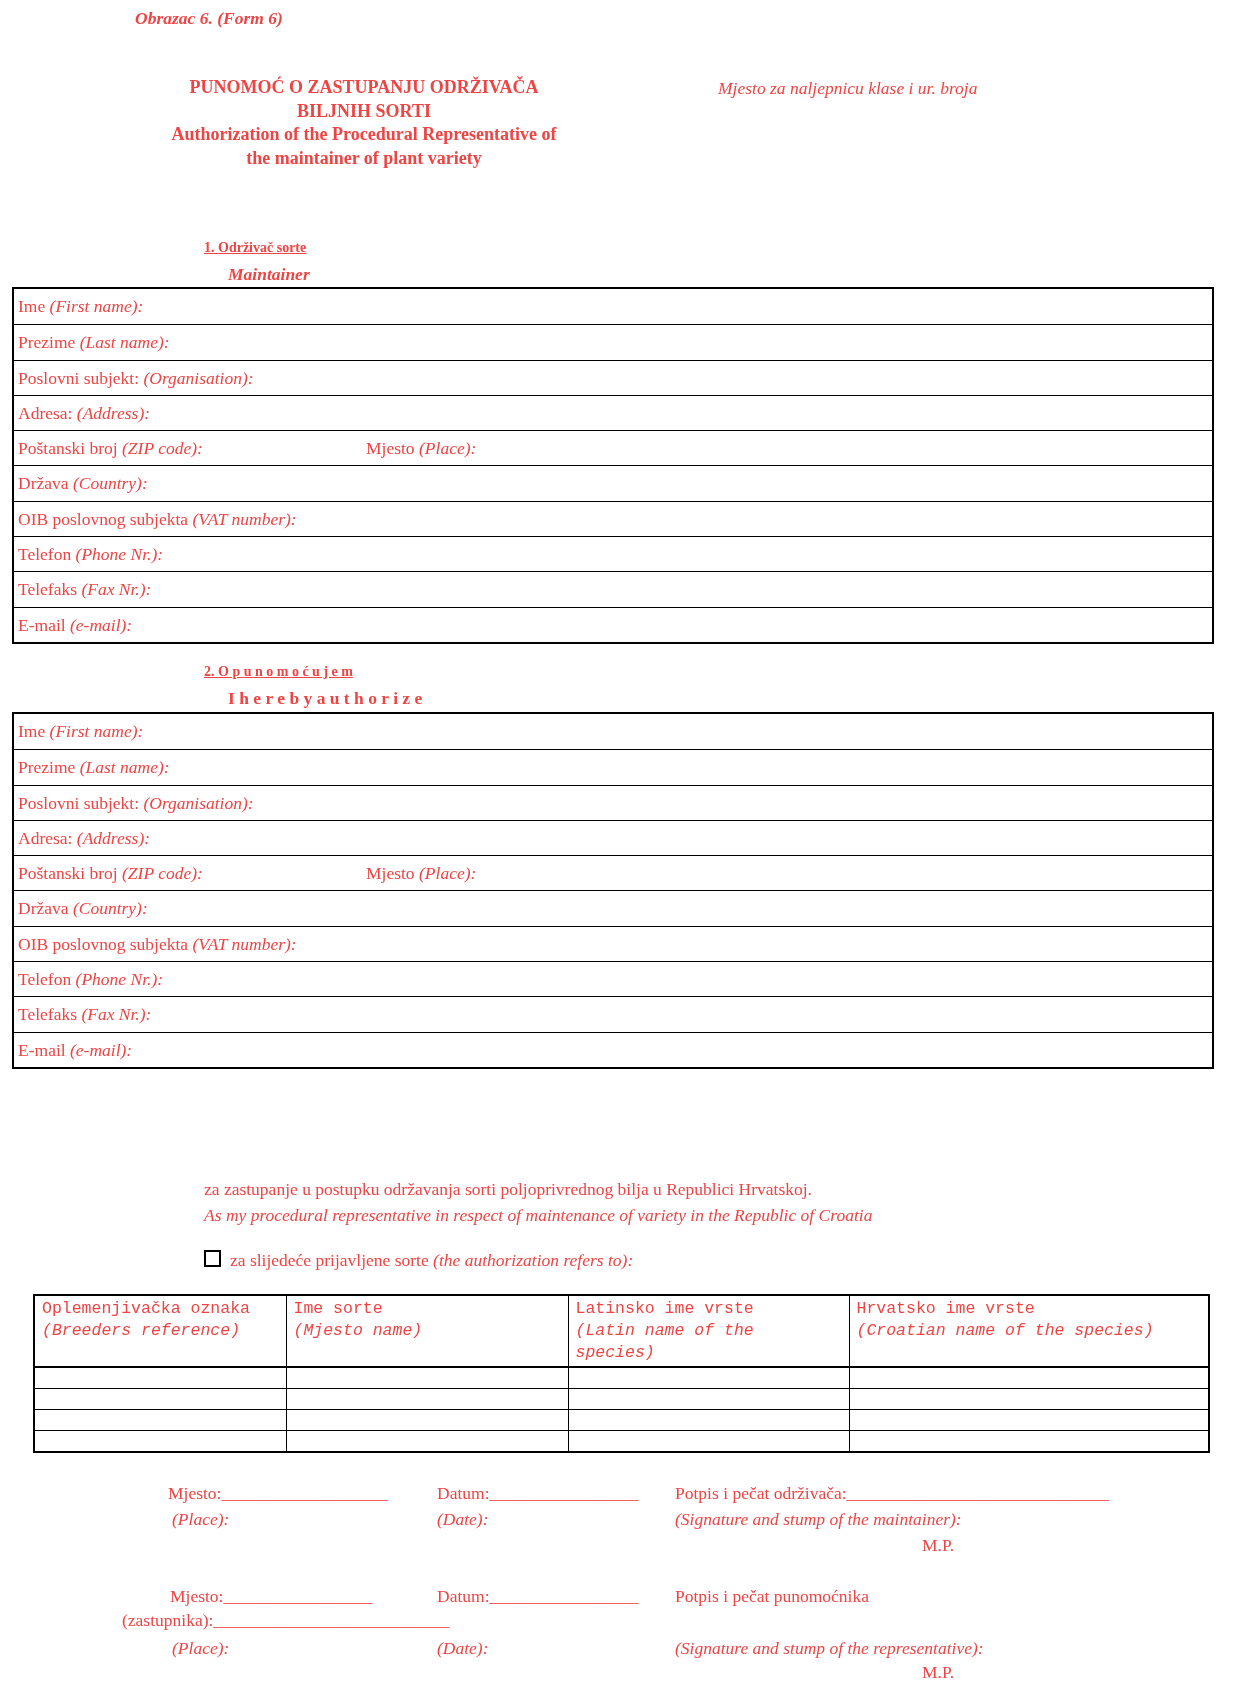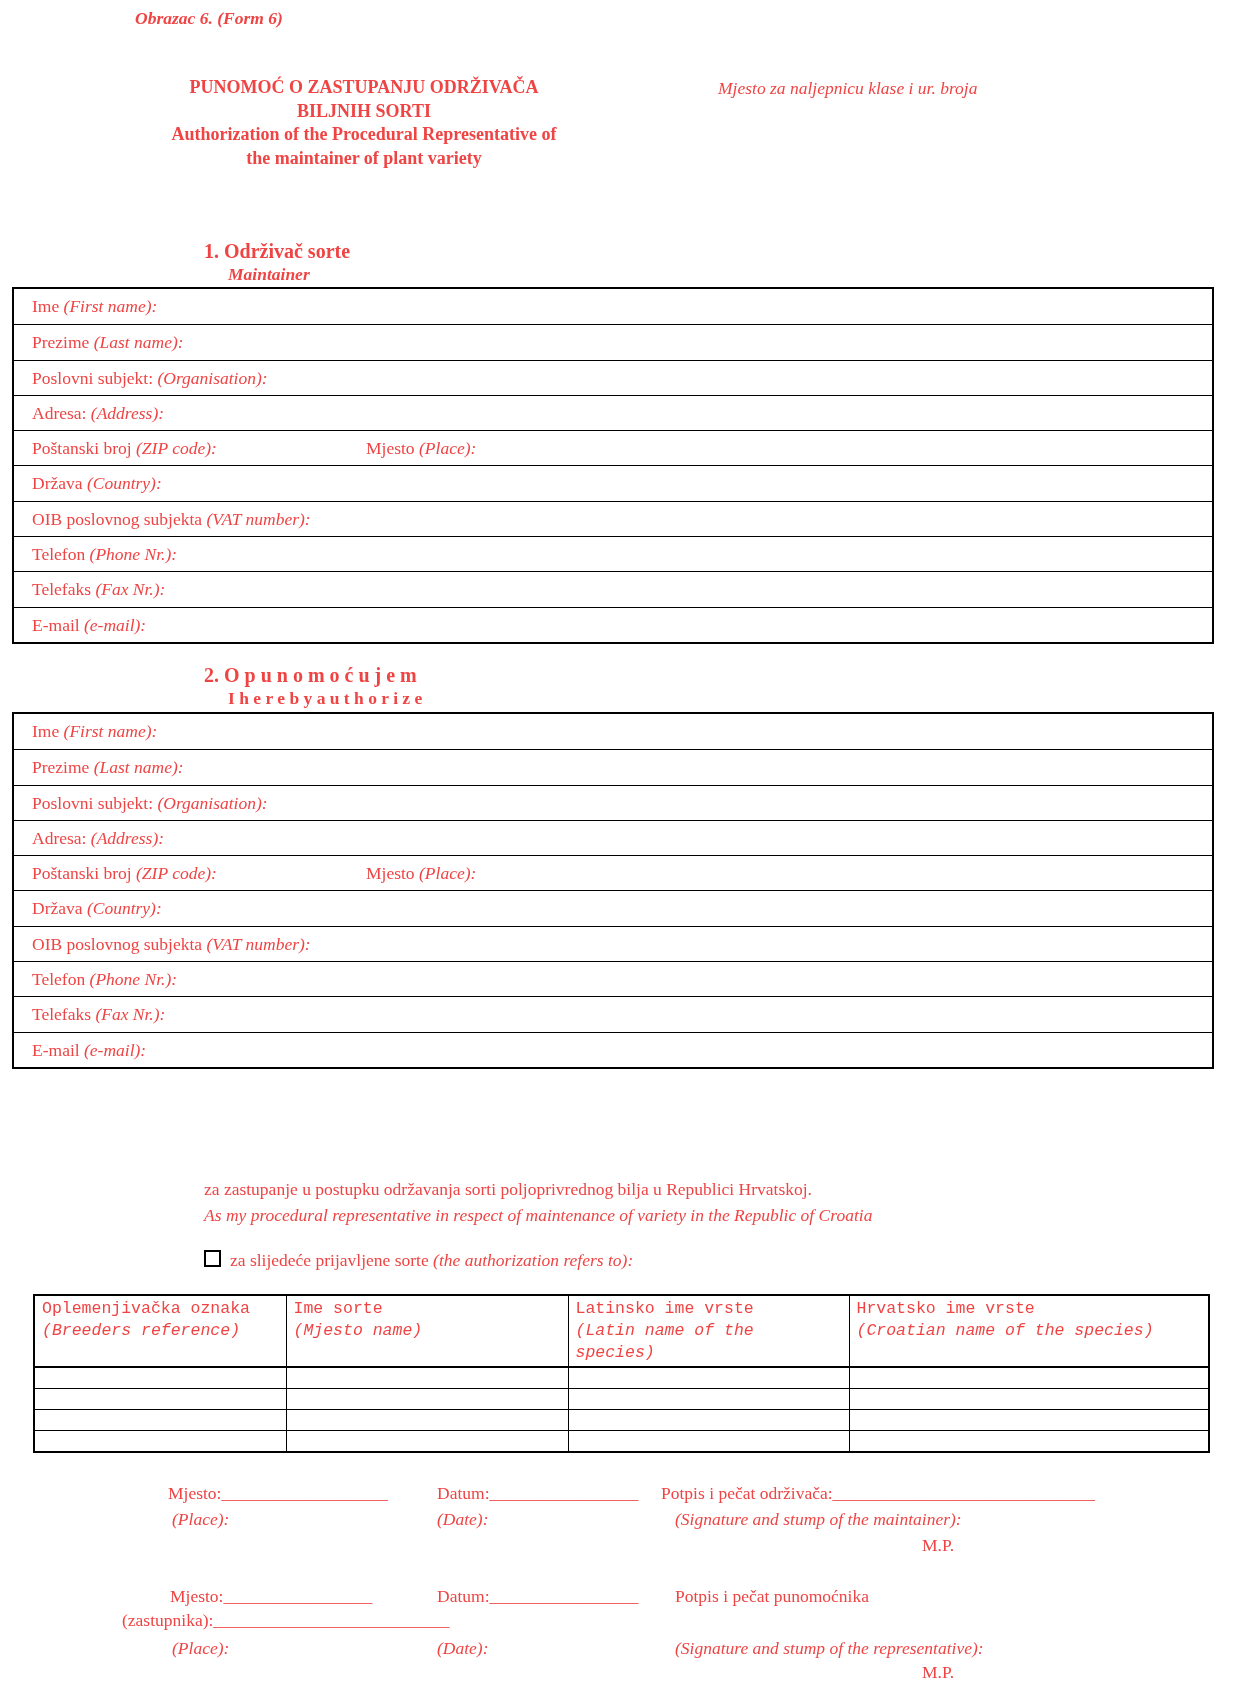--- a/index.html
+++ b/index.html
@@ -11,30 +11,30 @@
   .i{font-style:italic;}
 
   
   .tag{font-size:17.5px; font-weight:bold; font-style:italic;}
 
   
   .title-block{width:432px; text-align:center; font-weight:bold; font-size:18px; line-height:23.5px;}
   .sticker{font-size:17.5px; font-style:italic;}
 
   
-  .sec-title{font-size:20px; font-weight:bold;}
+  .sec-title{font-size:14px; font-weight:bold;text-decoration:underline;}
   .sec-sub{font-size:17.5px; font-weight:bold;}
 
   
   .ftable{
     left:12px; width:1202px; border:2.5px solid #000; box-sizing:border-box; background:#fff;
   }
   .frow{
     position:relative; height:35.3px; line-height:35.3px;
-    padding-left:18px; font-size:17.5px; white-space:nowrap;
+    padding-left:4px; font-size:17.5px; white-space:nowrap;
     border-top:1.5px solid #000; box-sizing:border-box;
   }
   .frow:first-child{border-top:none;}
   .frow .second{position:absolute; left:352px; top:0;}
 
   
   .statement{font-size:17.5px; line-height:26px;}
 
   
   .chkline{font-size:17.5px;}
@@ -202,21 +202,21 @@
       <td></td>
           <td></td>
           <td></td>
           <td></td>
     </tr>
   </tbody>
     </table>
 
   <span class="abs sig" style="left:168px; top:1483px;"><span>Mjesto:</span><span>___________________</span></span>
   <span class="abs sig" style="left:437px; top:1483px;"><span>Datum:</span><span>_________________</span></span>
-  <span class="abs sig" style="left:661px; top:1483px;"><span>Potpis i pečat održivača:</span><span>______________________________</span></span>
+  <span class="abs sig" style="left:675px; top:1483px;"><span>Potpis i pečat održivača:</span><span>______________________________</span></span>
   <span class="abs sig i" style="left:172px; top:1509px;">(Place):</span>
   <span class="abs sig i" style="left:437px; top:1509px;">(Date):</span>
   <span class="abs sig i" style="left:675px; top:1509px;">(Signature and stump of the maintainer):</span>
   <span class="abs sig" style="left:922px; top:1535px;">M.P.</span>
 
   <span class="abs sig" style="left:170px; top:1586px;"><span>Mjesto:</span><span>_________________</span></span>
   <span class="abs sig" style="left:437px; top:1586px;"><span>Datum:</span><span>_________________</span></span>
   <span class="abs sig" style="left:675px; top:1586px;">Potpis i pečat punomoćnika</span>
   <span class="abs sig" style="left:122px; top:1610px;"><span>(zastupnika):</span><span>___________________________</span></span>
   <span class="abs sig i" style="left:172px; top:1638px;">(Place):</span>

